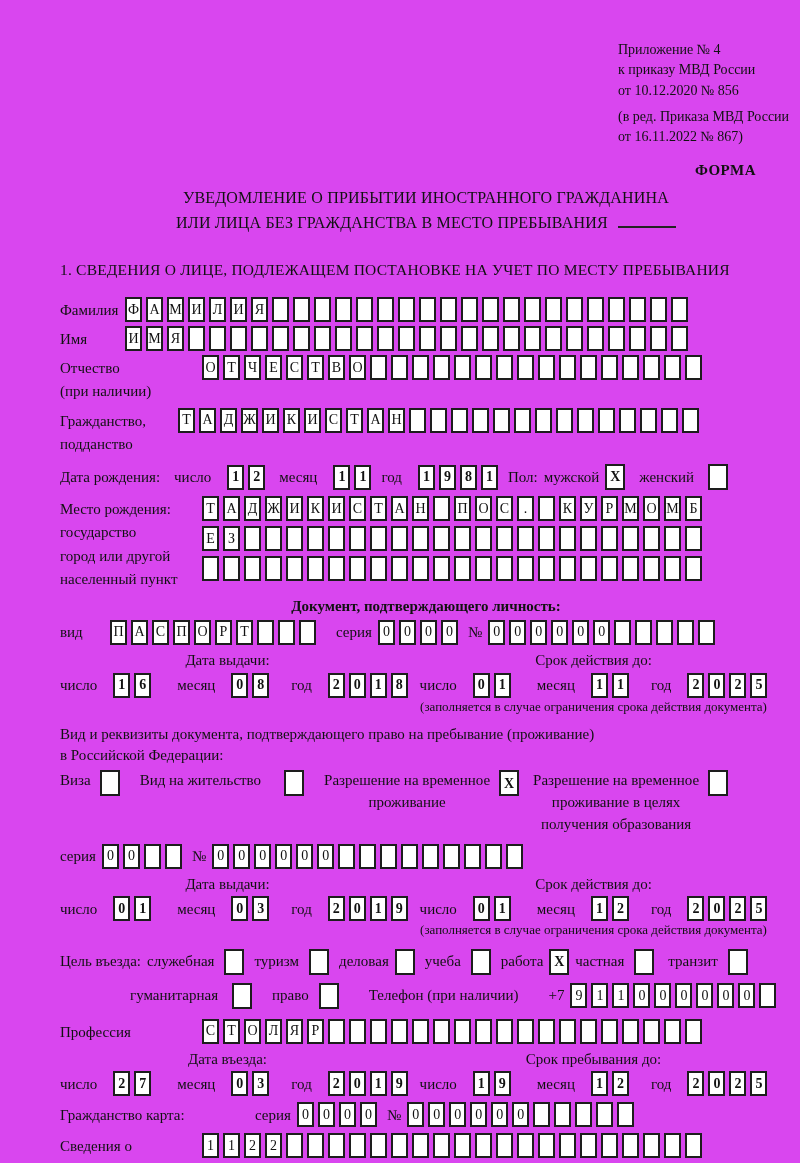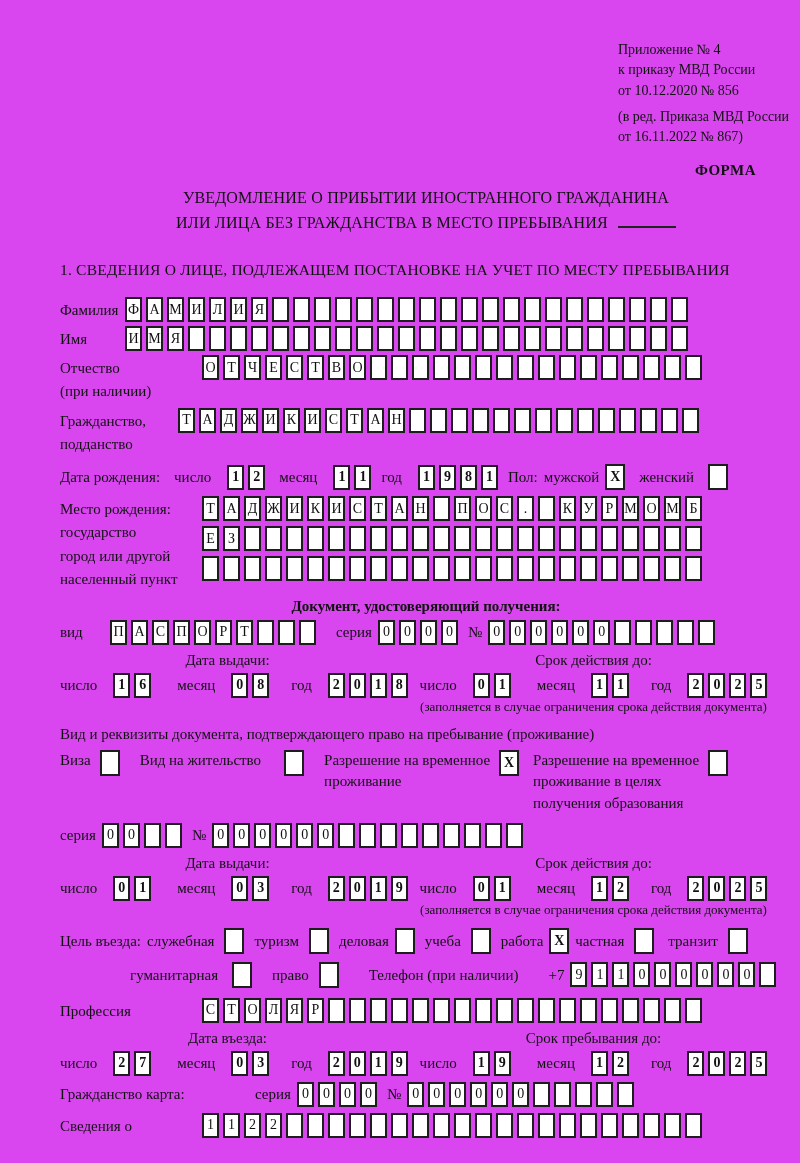--- a/index.html
+++ b/index.html
@@ -42,21 +42,21 @@
   .col-l{width:335px;text-align:center}
   .col-r{flex:1;text-align:center}
   .dhead{margin-bottom:3px}
   .note{font-size:13px;margin-top:1px;white-space:nowrap}
   .dochead{font-weight:bold;text-align:center;margin:6px 0 4px 0}
   .inline{display:flex;align-items:center;flex-wrap:nowrap}
   .gap6{margin-left:6px}.gap10{margin-left:10px}.gap14{margin-left:14px}.gap20{margin-left:20px}.gap30{margin-left:30px}
   .resline{margin-top:10px;margin-bottom:2px}
   .opts{display:flex;align-items:flex-start;margin-top:6px;margin-bottom:8px}
   .opt{display:flex;align-items:flex-start;gap:9px}
-  .opt .txt{text-align:left;line-height:1.45}
+  .opt .txt{text-align:center;line-height:1.45}
   .purpose-line{display:flex;align-items:center;margin-top:10px}
   .purpose-line2{display:flex;align-items:center;margin-top:8px;margin-left:70px}
   .mig{display:flex;align-items:center;margin-top:6px;margin-bottom:6px}
 </style>
 </head>
 <body>
 
 <div class="page">
 
   <div class="appendix">
@@ -324,21 +324,21 @@
           <span class="cell"></span>
           <span class="cell"></span>
           <span class="cell"></span>
           <span class="cell"></span>
           <span class="cell"></span>
           <span class="cell"></span>
         </div>
     </div>
   </div>
 
-  <div class="dochead">Документ, удостоверяющий получения:</div>
+  <div class="dochead">Документ, подтверждающего личность:</div>
   <div class="inline">
     <span class="w50">вид</span>
     <span class="cells">
         <span class="cell">П</span>
         <span class="cell">А</span>
         <span class="cell">С</span>
         <span class="cell">П</span>
         <span class="cell">О</span>
         <span class="cell">Р</span>
         <span class="cell">Т</span>
@@ -411,20 +411,21 @@
             <span class="cell">0</span>
             <span class="cell">2</span>
             <span class="cell">5</span>
           </span>
       </span>
       <div class="note">(заполняется в случае ограничения срока действия документа)</div>
     </div>
   </div>
 
   <div class="resline">Вид и реквизиты документа, подтверждающего право на пребывание (проживание)</div>
+  <div>в Российской Федерации:</div>
 
   <div class="opts">
     <div class="opt">
       <span class="txt">Виза</span>
       <span class="chk"></span>
     </div>
     <div class="opt gap20">
       <span class="txt">Вид на жительство</span>
       <span class="chk gap14"></span>
     </div>

